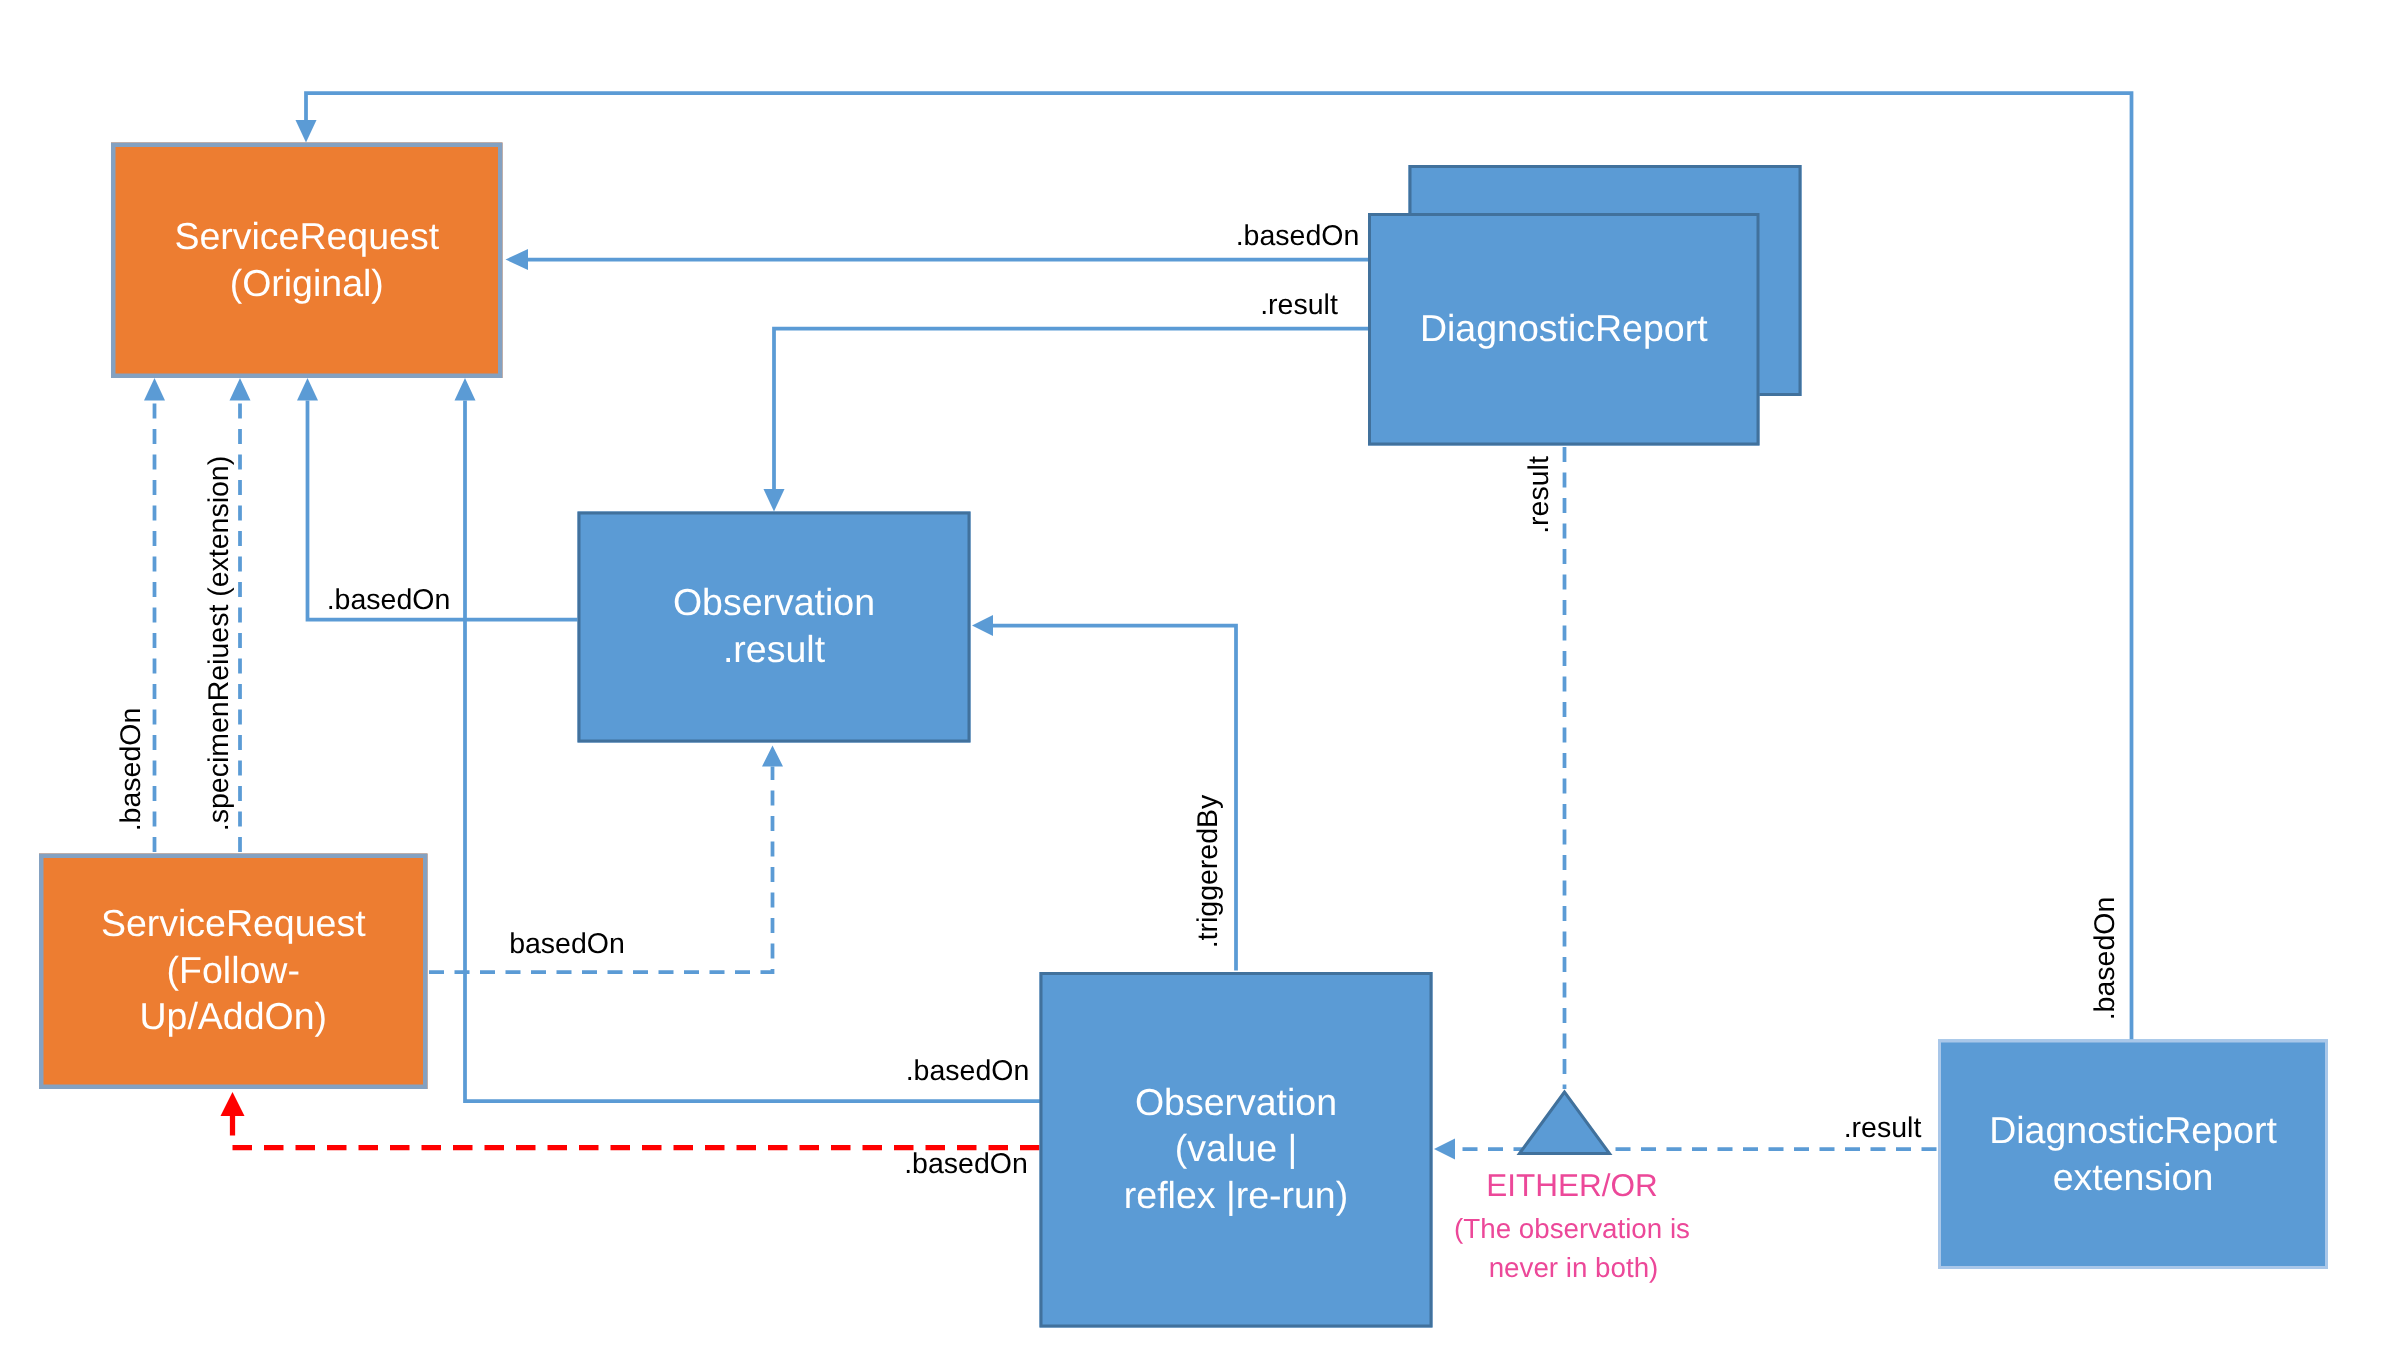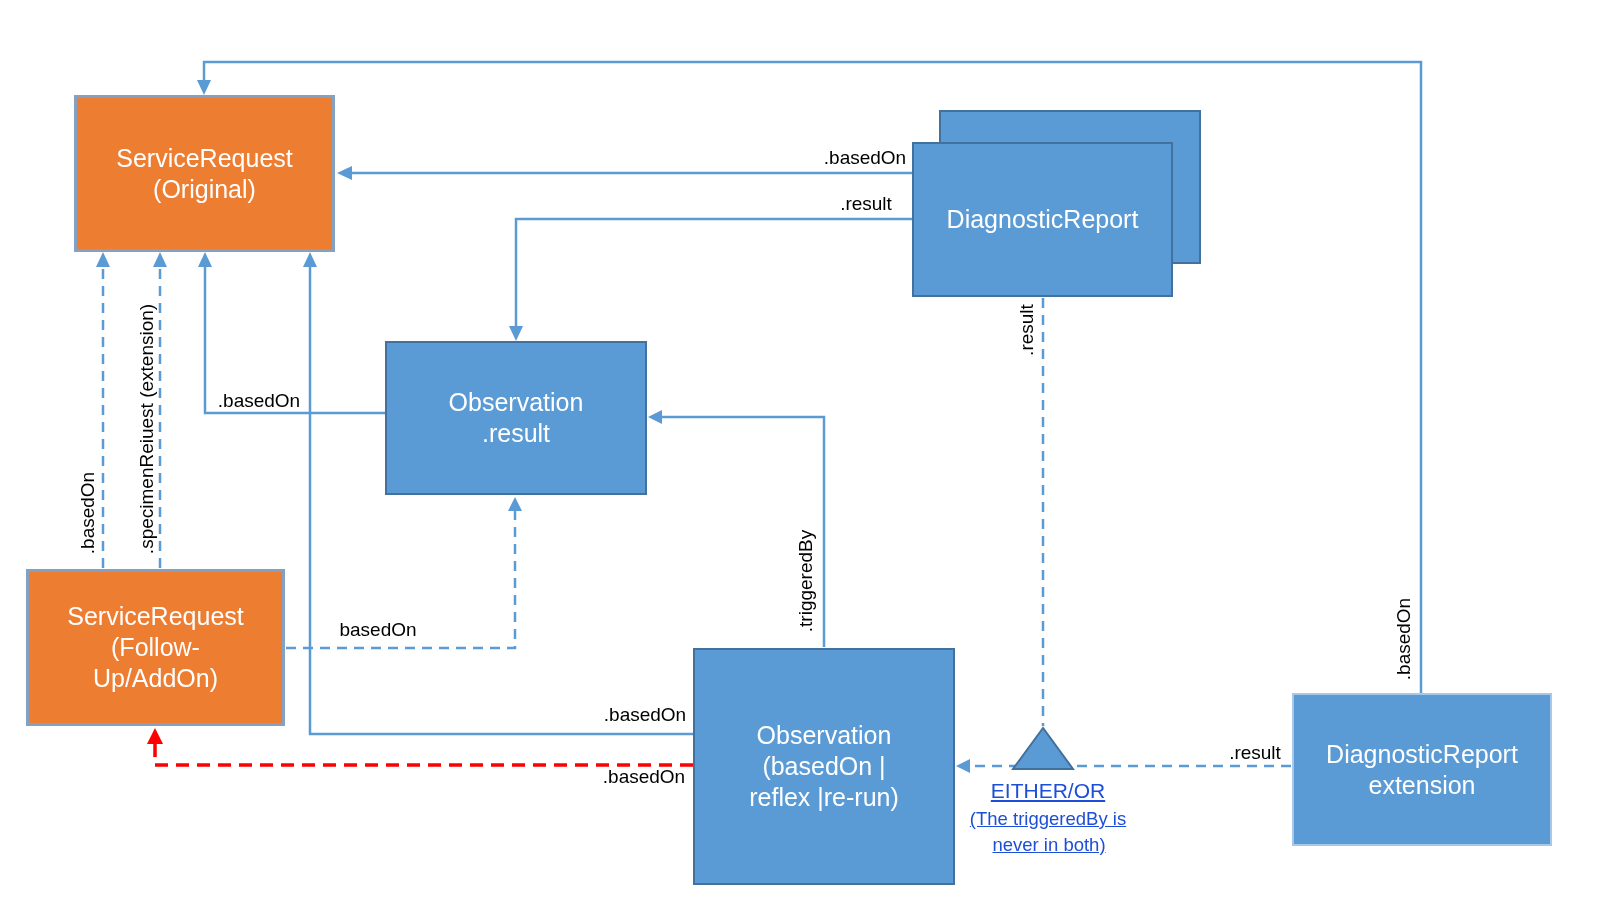--- a/index.html
+++ b/index.html
@@ -51,25 +51,24 @@
     font-size: 19px;
     color: #000000;
     white-space: nowrap;
     z-index: 4;
   }
   .lbl.rot { transform: translate(-50%, -50%) rotate(-90deg); }
 
   .annot {
     position: absolute;
     transform: translate(-50%, -50%);
-    color: #1d4ed8;
+    color: #ec4899;
     white-space: nowrap;
     z-index: 4;
     text-align: center;
-    text-decoration: underline;
   }
   .annot.title { font-size: 21px; }
   .annot.note  { font-size: 18.5px; }
 </style>
 </head>
 <body>
 
 <div id="stage">
 
   <svg id="connectors" width="1598" height="913" viewBox="0 0 1598 913">
@@ -131,21 +130,21 @@
     <div>Up/AddOn)</div>
   </div>
 
   <div class="node blue" style="left:385px; top:341px; width:262px; height:154px;">
     <div>Observation</div>
     <div>.result</div>
   </div>
 
   <div class="node blue" style="left:693px; top:648px; width:262px; height:237px;">
     <div>Observation</div>
-    <div>(basedOn |</div>
+    <div>(value |</div>
     <div>reflex |re-run)</div>
   </div>
 
   <div class="node blue-lite" style="left:1292px; top:693px; width:260px; height:153px;">
     <div>DiagnosticReport</div>
     <div>extension</div>
   </div>
 
   <div class="lbl" style="left:865px; top:158px;">.basedOn</div>
 
@@ -165,16 +164,16 @@
 
   <div class="lbl rot" style="left:147px; top:429px;">.specimenReiuest (extension)</div>
 
   <div class="lbl rot" style="left:806px; top:581px;">.triggeredBy</div>
 
   <div class="lbl rot" style="left:1027px; top:330px;">.result</div>
 
   <div class="lbl rot" style="left:1404px; top:639px;">.basedOn</div>
 
   <div class="annot title" style="left:1048px; top:791px;">EITHER/OR</div>
-  <div class="annot note" style="left:1048px; top:819px;">(The triggeredBy is</div>
+  <div class="annot note" style="left:1048px; top:819px;">(The observation is</div>
   <div class="annot note" style="left:1049px; top:845px;">never in both)</div>
 
 </div>
 
 </body></html>

